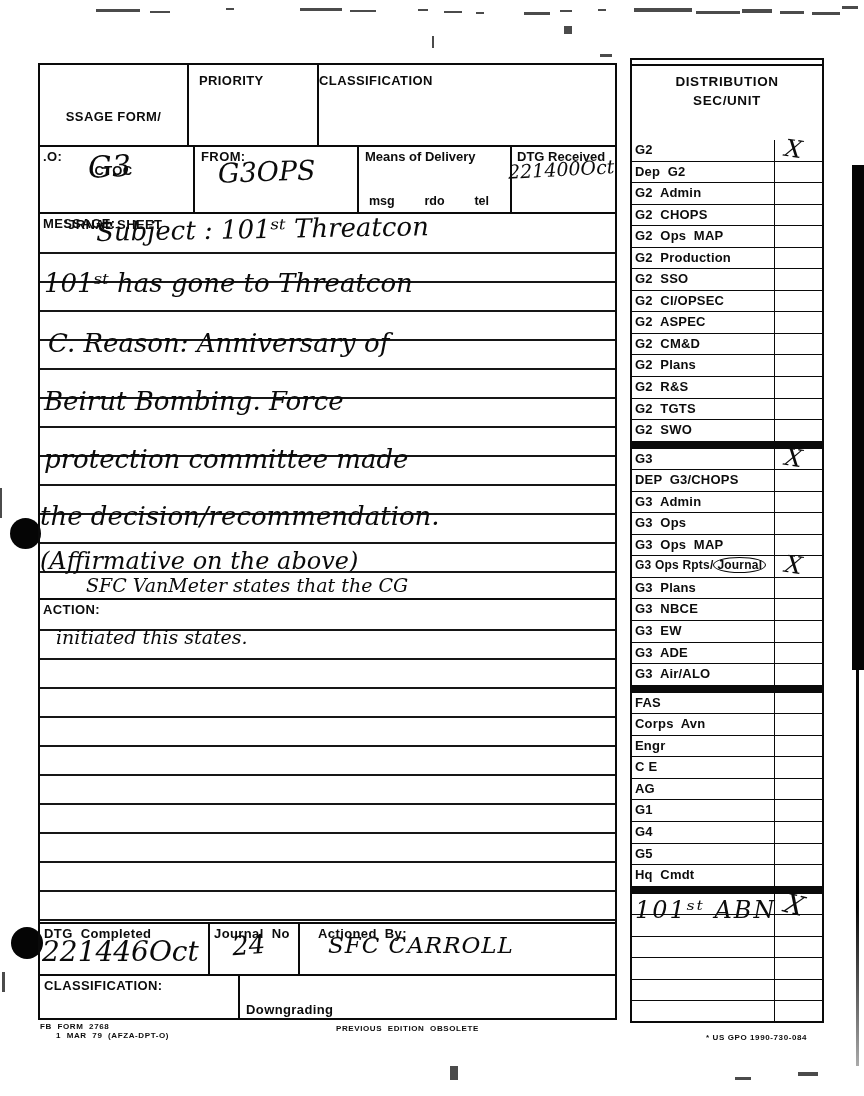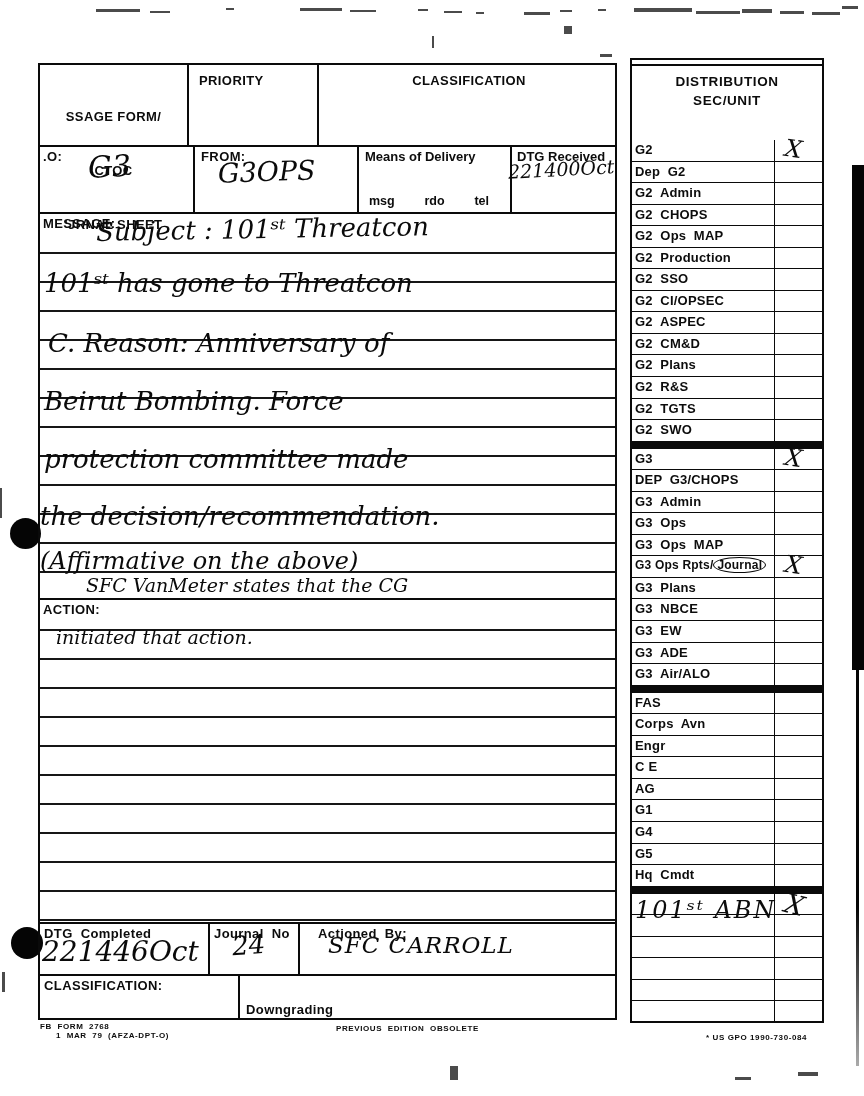--- a/index.html
+++ b/index.html
@@ -88,21 +88,21 @@
         <div class="hdr-title lbl">
           <div>SSAGE FORM/</div>
           <div>CTOC</div>
           <div>'JRNAL SHEET</div>
         </div>
       </div>
       <div class="cell bl" style="left:147px;width:130px;">
         <div class="lbl" style="padding:8px 0 0 10px;">PRIORITY</div>
       </div>
       <div class="cell bl" style="left:277px;width:302px;">
-        <div class="lbl" style="padding-top:8px;text-align:center;">CLASSIFICATION</div>
+        <div class="lbl" style="padding-top:8px;text-align:left;">CLASSIFICATION</div>
       </div>
     </div>
 
     <div class="fsec" style="top:80px;height:67px;border-top:2px solid #0a0a0a;">
       <div class="cell" style="left:0;width:153px;">
         <div class="lbl" style="padding:2px 0 0 3px;">.O:</div>
       </div>
       <div class="cell bl" style="left:153px;width:164px;">
         <div class="lbl" style="padding:2px 0 0 6px;">FROM:</div>
       </div>
@@ -155,21 +155,21 @@
 
   <span class="hw" style="left:96px;top:216px;font-size:26px;transform:rotate(-1deg);">Subject : 101ˢᵗ Threatcon</span>
   <span class="hw" style="left:44px;top:270px;font-size:26px;">101ˢᵗ has gone to Threatcon</span>
   <span class="hw" style="left:48px;top:330px;font-size:26px;">C. Reason: Anniversary of</span>
   <span class="hw" style="left:44px;top:388px;font-size:26px;">Beirut Bombing.   Force</span>
   <span class="hw" style="left:44px;top:446px;font-size:26px;">protection committee made</span>
   <span class="hw" style="left:40px;top:503px;font-size:26px;">the decision/recommendation.</span>
   <span class="hw" style="left:40px;top:549px;font-size:24px;">(Affirmative on the above)</span>
 
   <span class="hw" style="left:86px;top:576px;font-size:19px;text-align:right;">SFC VanMeter   states that the CG</span>
-  <span class="hw" style="left:56px;top:628px;font-size:19px;">initiated that action.</span>
+  <span class="hw" style="left:56px;top:628px;font-size:19px;">initiated this states.</span>
 
   <span class="hw" style="left:42px;top:938px;font-size:28px;">221446Oct</span>
   <span class="hw" style="left:232px;top:932px;font-size:26px;transform:rotate(-4deg);">24</span>
   <span class="hw" style="left:328px;top:934px;font-size:23px;letter-spacing:1px;">SFC CARROLL</span>
 
   <div class="dist">
     <div class="dist-header">
       <div>DISTRIBUTION</div>
       <div>SEC/UNIT</div>
     </div>

